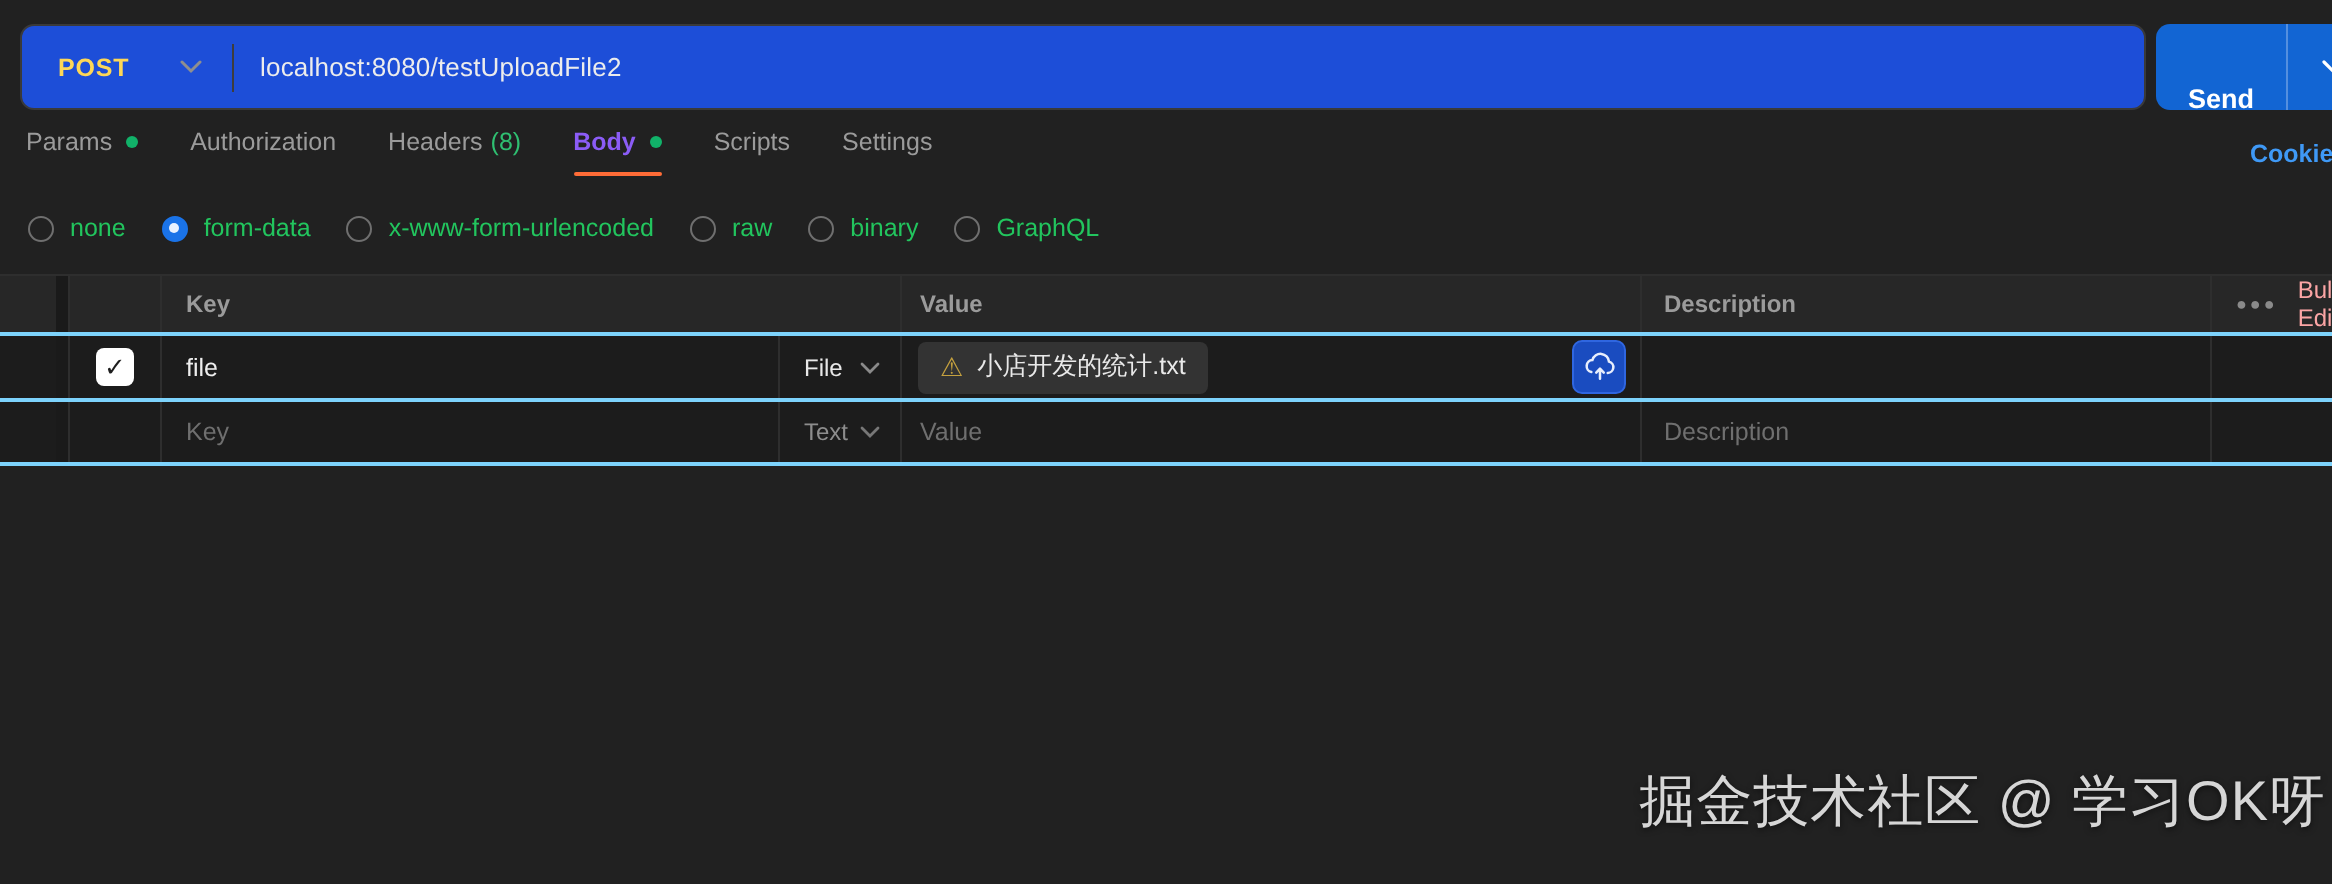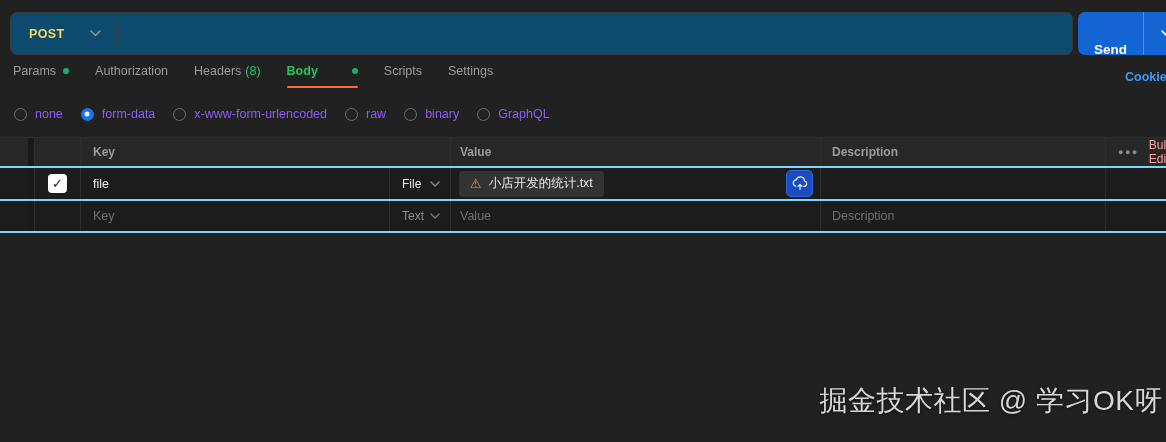--- a/index.html
+++ b/index.html
@@ -7,21 +7,21 @@
   body {
     position:relative; overflow:hidden;
     background:#212121;
     font-family:"Liberation Sans","DejaVu Sans",sans-serif;
     -webkit-font-smoothing:antialiased;
   }
 
   
   .url-row {
     position:absolute; top:12px; left:10px; width:1063px; height:43px;
-    background:#0c4a6e; border:1px solid #3a3a3a; border-radius:7px;
+    background:#1d4ed8; border:1px solid #3a3a3a; border-radius:7px;
     display:flex; align-items:center;
   }
   .method {
     width:105px; height:100%; display:flex; align-items:center;
     justify-content:space-between; padding:0 15px 0 18px; cursor:pointer;
   }
   .method-label { color:#fdd757; font-size:12.5px; font-weight:700; letter-spacing:.4px; }
   .vsep { width:1px; height:24px; background:#3d3d3d; margin-right:13px; }
   .url-text { color:#ececec; font-size:13px; letter-spacing:.1px; flex:1; }
 
@@ -33,21 +33,21 @@
   .send-label { width:65px; text-align:center; font-size:13.5px; font-weight:700;margin-top:31px; }
   .send-sep { width:1px; height:43px; background:rgba(255,255,255,.28); }
   .send-caret { width:44px; display:flex; justify-content:center; }
 
   
   .tabs { position:absolute; top:54px; left:0; height:34px; display:flex; padding-left:0; }
   .tab {
     position:relative; height:34px; display:flex; align-items:center;
     padding:0 13px; color:#9b9b9b; font-size:12.5px; cursor:pointer; white-space:nowrap;
   }
-  .tab.active { color:#22c55e; font-weight:700;gap:27px; }
+  .tab.active { color:#8b5cf6; font-weight:700; }
   .tab.active::after {
     content:""; position:absolute; left:13px; right:13px; bottom:0;
     height:2px; background:#ff6c37; border-radius:1px;
   }
   .dot { width:6px; height:6px; border-radius:50%; background:#11b269; margin-left:7px; }
   .count { color:#2fbf71; margin-left:4px; }
   .cookies {
     position:absolute; top:70px; left:1125px; color:#3f99f6;
     font-size:12.5px; font-weight:600; white-space:nowrap; cursor:pointer;
   }
@@ -57,21 +57,21 @@
   .radio-item { display:flex; align-items:center; gap:8px; cursor:pointer; }
   .radio {
     width:13px; height:13px; border-radius:50%; border:1.5px solid #6f6f6f; flex:0 0 auto;
     position:relative; background:transparent;
   }
   .radio.checked { border-color:#1a73e8; background:#1a73e8; }
   .radio.checked::after {
     content:""; position:absolute; left:50%; top:50%; transform:translate(-50%,-50%);
     width:5px; height:5px; border-radius:50%; background:#e9f2ff;
   }
-  .radio-label { color:#8b5cf6; font-size:12.5px; white-space:nowrap; }
+  .radio-label { color:#22c55e; font-size:12.5px; white-space:nowrap; }
 
   
   .kv-table { position:absolute; top:137px; left:0; width:1166px; border-top:1px solid #2e2e2e; }
   .trow { display:grid; border-bottom:2px solid #7dd3fc;padding-left:28px; }
   .thead { grid-template-columns:7px 46px 370px 370px 285px 1fr; height:30px; background:#272727; }
   .tbody-row { grid-template-columns:7px 46px 309px 61px 370px 285px 1fr; background:#1c1c1c; }
   .row1 { height:33px; }
   .row2 { height:32px; }
   .cell { display:flex; align-items:center; overflow:hidden; }
   .br { border-right:1px solid #2e2e2e; }
@@ -119,20 +119,21 @@
 <body>
 
 <div class="url-row">
   <div class="method">
     <span class="method-label">POST</span>
     <svg width="11" height="7" viewBox="0 0 11 7">
         <path d="M1 1l4.5 4.5L10 1" stroke="#8f8f8f" stroke-width="1.5" fill="none" stroke-linecap="round"></path>
       </svg>
   </div>
   <div class="vsep"></div>
+  <div class="url-text">localhost:8080/testUploadFile2</div>
 </div>
 
 <div class="send-btn">
   <span class="send-label">Send</span>
   <div class="send-sep"></div>
   <div class="send-caret">
     <svg width="11" height="7" viewBox="0 0 11 7">
         <path d="M1 1l4.5 4.5L10 1" stroke="#ffffff" stroke-width="1.6" fill="none" stroke-linecap="round"></path>
       </svg>
   </div>

